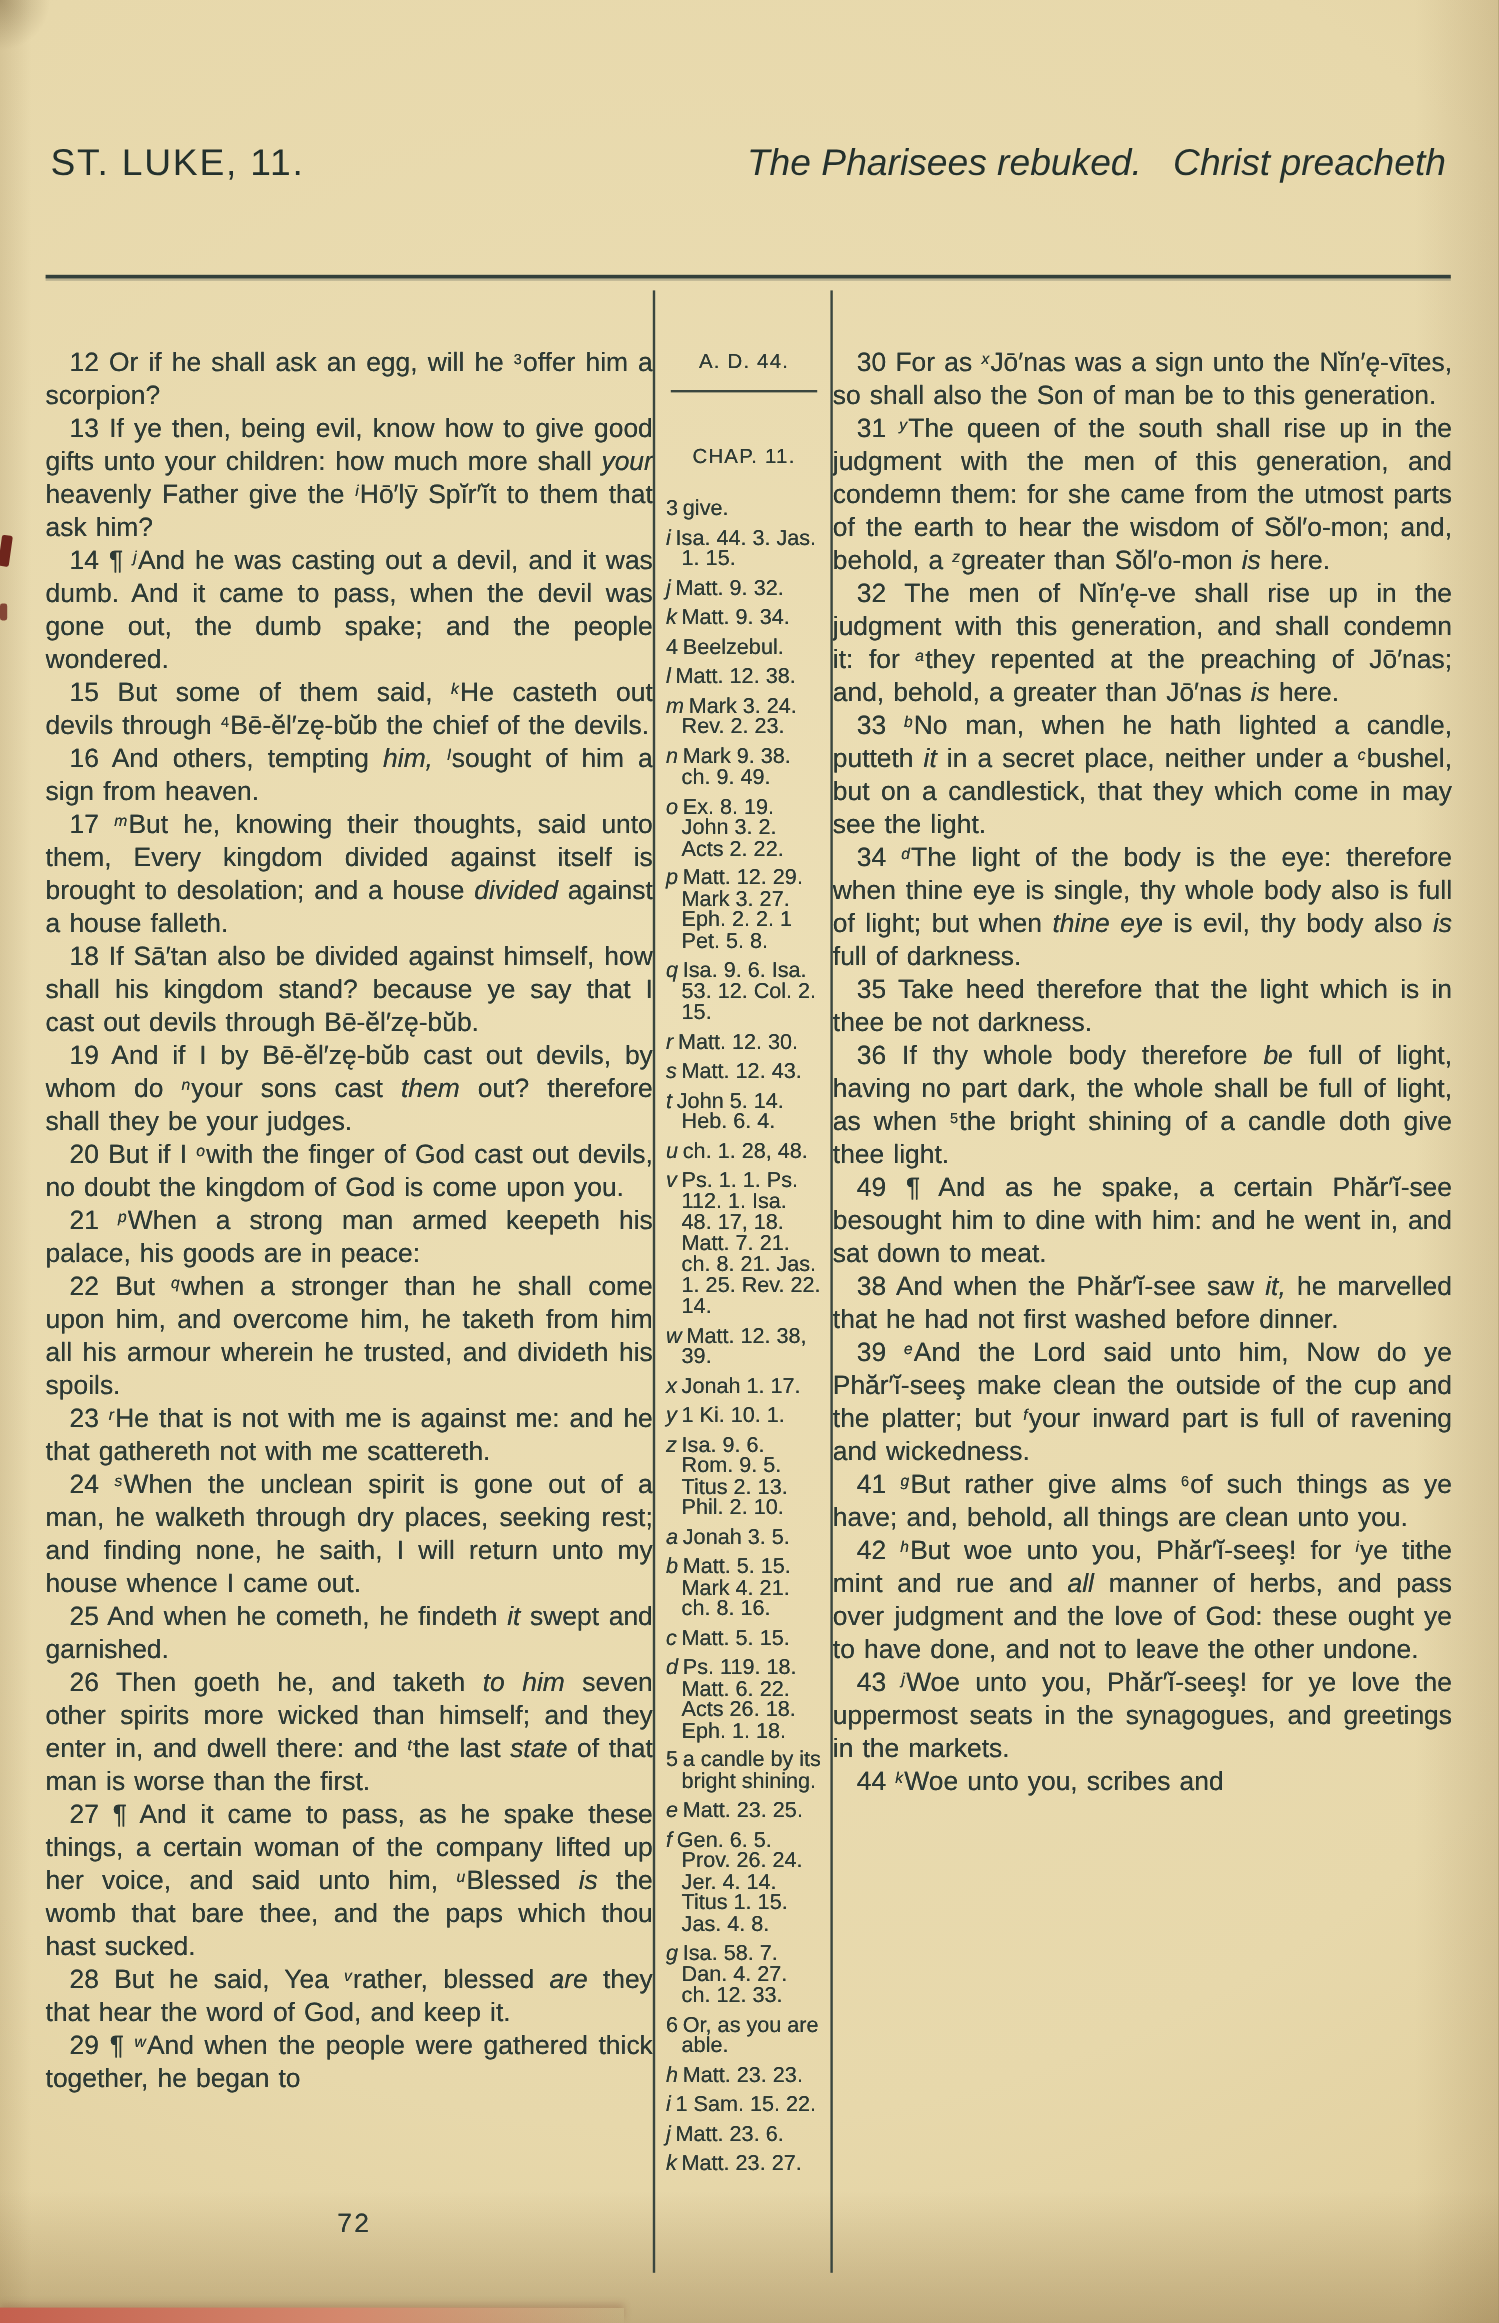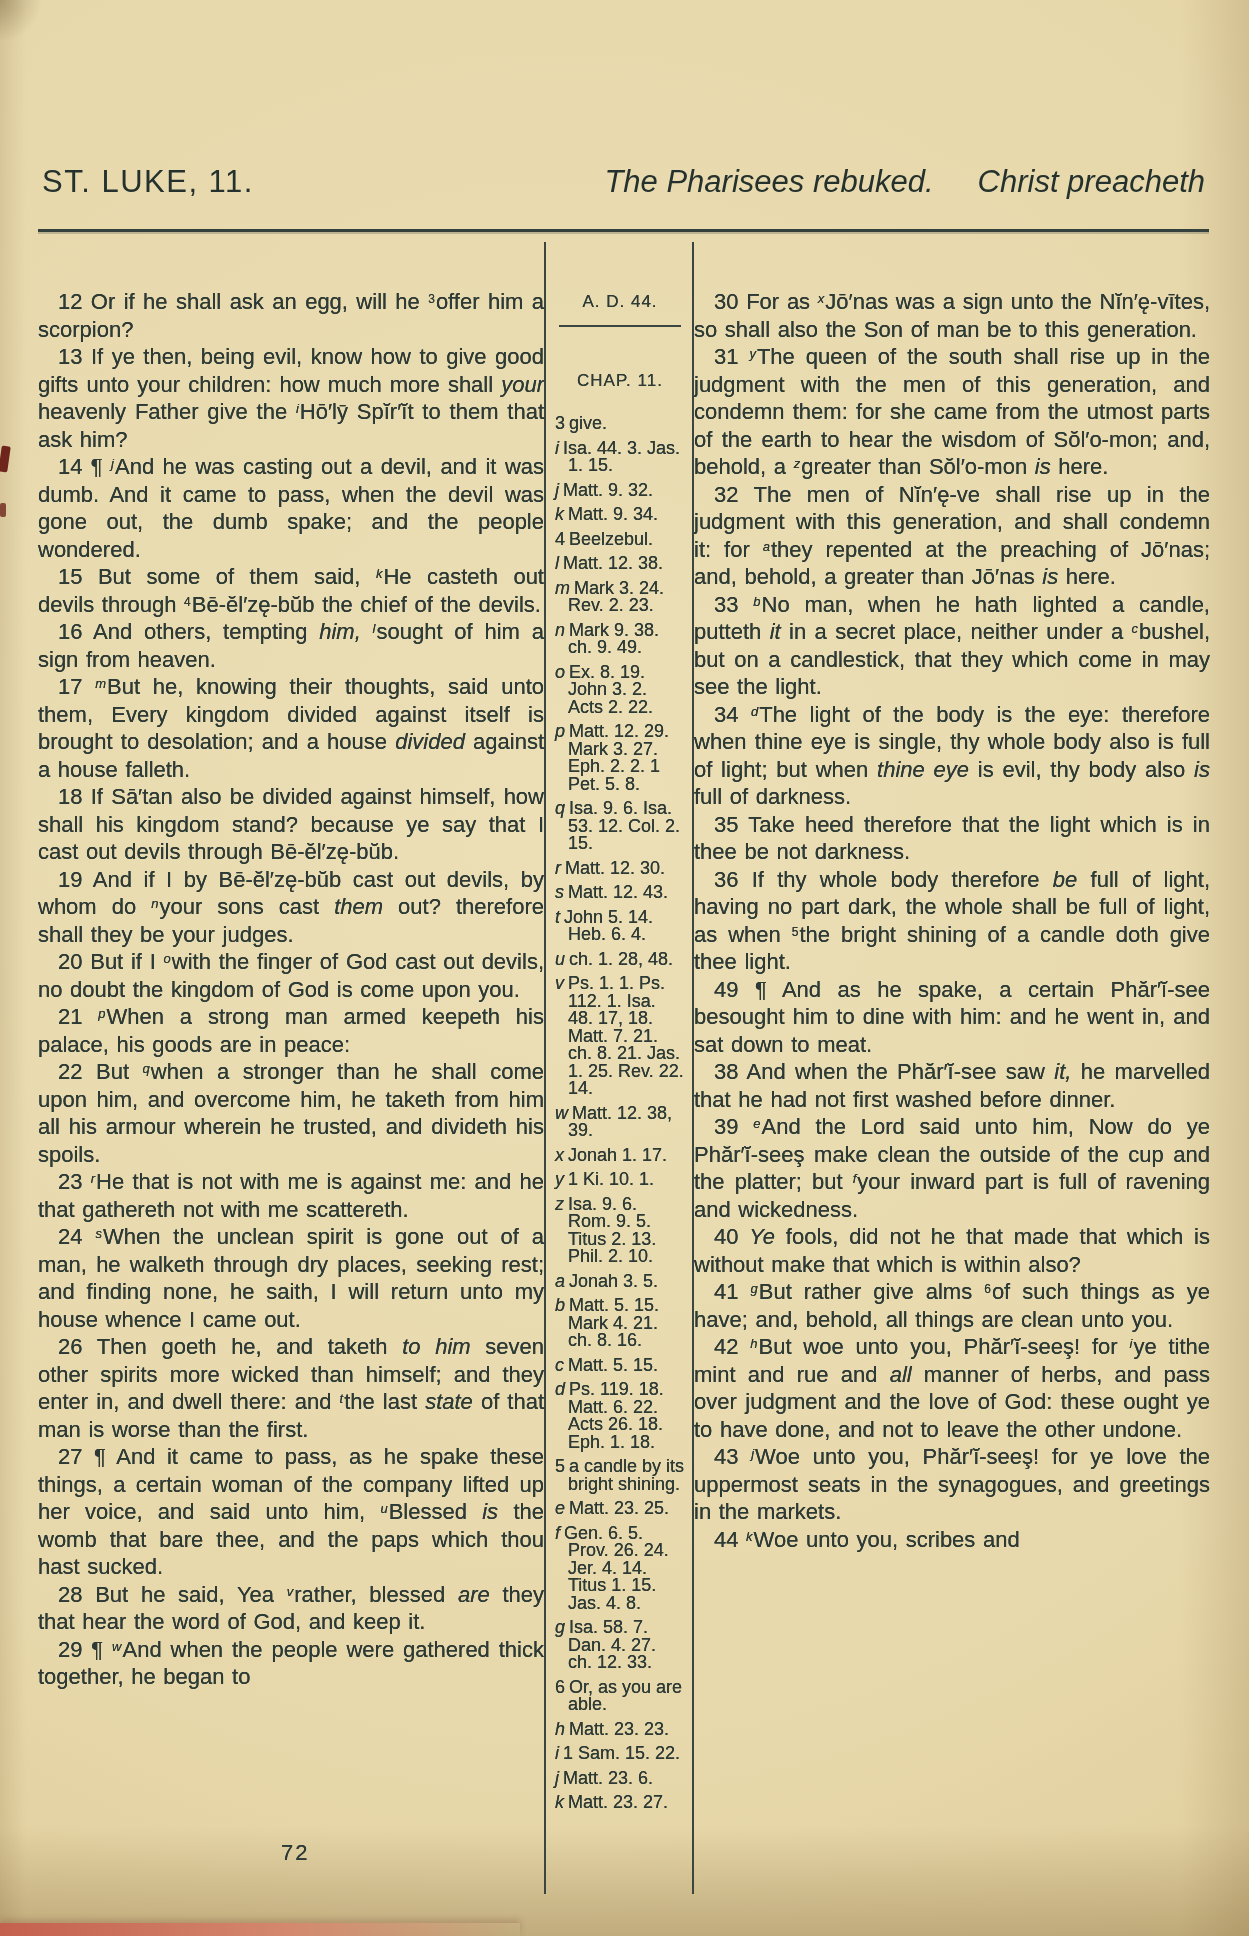--- a/index.html
+++ b/index.html
@@ -12,21 +12,21 @@
     background:
       radial-gradient(ellipse 60px 60px at 0px 0px, rgba(90,70,35,.35), rgba(90,70,35,0) 70%),
       linear-gradient(0deg, rgba(110,80,35,.30), rgba(110,80,35,0) 110px),
       linear-gradient(270deg, rgba(110,80,35,.16), rgba(110,80,35,0) 70px),
       linear-gradient(90deg, rgba(110,80,35,.14), rgba(110,80,35,0) 26px),
       radial-gradient(ellipse 140% 90% at 45% 42%, #ecdfb6 0%, #e7d8ab 55%, #ddc995 85%, #d0ba83 100%);
   }
   
   .header{position:absolute;top:118px;left:42px;right:44px;display:flex;justify-content:space-between;align-items:baseline;}
   .h-left{font-size:31px;letter-spacing:1.5px;color:#24312d;}
-  .h-right{font-style:italic;font-size:31px;color:#24312d;display:flex;gap:44px;margin-top:46px;}
+  .h-right{font-style:italic;font-size:31px;color:#24312d;display:flex;gap:26px;}
   .headrule{position:absolute;top:229px;left:38px;right:40px;height:3px;background:#33403b;box-shadow:0 2px 0 rgba(51,64,59,.25);}
   
   .columns{position:absolute;top:242px;left:38px;right:39px;bottom:42px;display:flex;}
   .vrule{width:2px;background:#3a463f;flex:0 0 auto;}
   .col{overflow:hidden;margin-top:40px;}
   .verse-col{flex:0 0 506px;padding-top:6px;}
   .verse-col.right{flex:1 1 auto;}
   .verse{
     margin:0;font-size:22px;line-height:27.5px;text-align:justify;
     text-indent:20px;word-spacing:1.5px;
@@ -81,20 +81,21 @@
         <p class="verse">15 But some of them said, <sup class="ref">k</sup>He casteth out devils through <sup class="ref num">4</sup>Bē-ĕl′zę-bŭb the chief of the devils.</p>
         <p class="verse">16 And others, tempting <em>him,</em> <sup class="ref">l</sup>sought of him a sign from heaven.</p>
         <p class="verse">17 <sup class="ref">m</sup>But he, knowing their thoughts, said unto them, Every kingdom divided against itself is brought to desolation; and a house <em>divided</em> against a house falleth.</p>
         <p class="verse">18 If Sā′tan also be divided against himself, how shall his kingdom stand? because ye say that I cast out devils through Bē-ĕl′zę-bŭb.</p>
         <p class="verse">19 And if I by Bē-ĕl′zę-bŭb cast out devils, by whom do <sup class="ref">n</sup>your sons cast <em>them</em> out? therefore shall they be your judges.</p>
         <p class="verse">20 But if I <sup class="ref">o</sup>with the finger of God cast out devils, no doubt the kingdom of God is come upon you.</p>
         <p class="verse">21 <sup class="ref">p</sup>When a strong man armed keepeth his palace, his goods are in peace:</p>
         <p class="verse">22 But <sup class="ref">q</sup>when a stronger than he shall come upon him, and overcome him, he taketh from him all his armour wherein he trusted, and divideth his spoils.</p>
         <p class="verse">23 <sup class="ref">r</sup>He that is not with me is against me: and he that gathereth not with me scattereth.</p>
         <p class="verse">24 <sup class="ref">s</sup>When the unclean spirit is gone out of a man, he walketh through dry places, seeking rest; and finding none, he saith, I will return unto my house whence I came out.</p>
+        <p class="verse">25 And when he cometh, he findeth <em>it</em> swept and garnished.</p>
         <p class="verse">26 Then goeth he, and taketh <em>to him</em> seven other spirits more wicked than himself; and they enter in, and dwell there: and <sup class="ref">t</sup>the last <em>state</em> of that man is worse than the first.</p>
         <p class="verse">27 ¶ And it came to pass, as he spake these things, a certain woman of the company lifted up her voice, and said unto him, <sup class="ref">u</sup>Blessed <em>is</em> the womb that bare thee, and the paps which thou hast sucked.</p>
         <p class="verse">28 But he said, Yea <sup class="ref">v</sup>rather, blessed <em>are</em> they that hear the word of God, and keep it.</p>
         <p class="verse">29 ¶ <sup class="ref">w</sup>And when the people were gathered thick together, he began to</p>
       </div>
     <div class="vrule"></div>
     <div class="col refs">
       <div class="ad">A. D. 44.</div>
       <div class="refrule"></div>
       <div class="chap">CHAP. 11.</div>
@@ -139,21 +140,20 @@
         <p class="verse">30 For as <sup class="ref">x</sup>Jō′nas was a sign unto the Nĭn′ę-vītes, so shall also the Son of man be to this generation.</p>
         <p class="verse">31 <sup class="ref">y</sup>The queen of the south shall rise up in the judgment with the men of this generation, and condemn them: for she came from the utmost parts of the earth to hear the wisdom of Sŏl′o-mon; and, behold, a <sup class="ref">z</sup>greater than Sŏl′o-mon <em>is</em> here.</p>
         <p class="verse">32 The men of Nĭn′ę-ve shall rise up in the judgment with this generation, and shall condemn it: for <sup class="ref">a</sup>they repented at the preaching of Jō′nas; and, behold, a greater than Jō′nas <em>is</em> here.</p>
         <p class="verse">33 <sup class="ref">b</sup>No man, when he hath lighted a candle, putteth <em>it</em> in a secret place, neither under a <sup class="ref">c</sup>bushel, but on a candlestick, that they which come in may see the light.</p>
         <p class="verse">34 <sup class="ref">d</sup>The light of the body is the eye: therefore when thine eye is single, thy whole body also is full of light; but when <em>thine eye</em> is evil, thy body also <em>is</em> full of darkness.</p>
         <p class="verse">35 Take heed therefore that the light which is in thee be not darkness.</p>
         <p class="verse">36 If thy whole body therefore <em>be</em> full of light, having no part dark, the whole shall be full of light, as when <sup class="ref num">5</sup>the bright shining of a candle doth give thee light.</p>
         <p class="verse">49 ¶ And as he spake, a certain Phăr′ĭ-see besought him to dine with him: and he went in, and sat down to meat.</p>
         <p class="verse">38 And when the Phăr′ĭ-see saw <em>it,</em> he marvelled that he had not first washed before dinner.</p>
         <p class="verse">39 <sup class="ref">e</sup>And the Lord said unto him, Now do ye Phăr′ĭ-seeş make clean the outside of the cup and the platter; but <sup class="ref">f</sup>your inward part is full of ravening and wickedness.</p>
-        <p class="verse">40 <em>Ye</em> fools, did not he that made that which is without make that which is within also?</p>
         <p class="verse">41 <sup class="ref">g</sup>But rather give alms <sup class="ref num">6</sup>of such things as ye have; and, behold, all things are clean unto you.</p>
         <p class="verse">42 <sup class="ref">h</sup>But woe unto you, Phăr′ĭ-seeş! for <sup class="ref">i</sup>ye tithe mint and rue and <em>all</em> manner of herbs, and pass over judgment and the love of God: these ought ye to have done, and not to leave the other undone.</p>
         <p class="verse">43 <sup class="ref">j</sup>Woe unto you, Phăr′ĭ-seeş! for ye love the uppermost seats in the synagogues, and greetings in the markets.</p>
         <p class="verse">44 <sup class="ref">k</sup>Woe unto you, scribes and</p>
       </div>
   </div>
 
   <div class="pagenum">72</div>
 
   <div class="edge-pink"></div>

